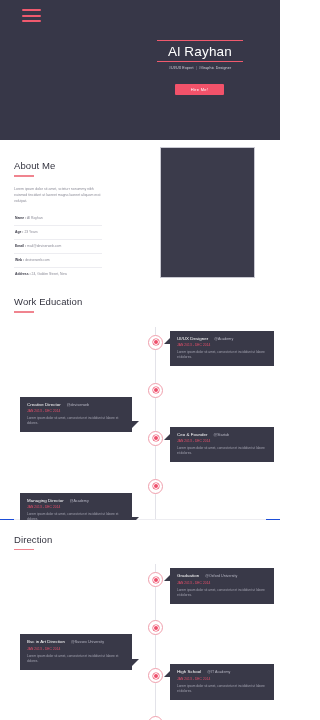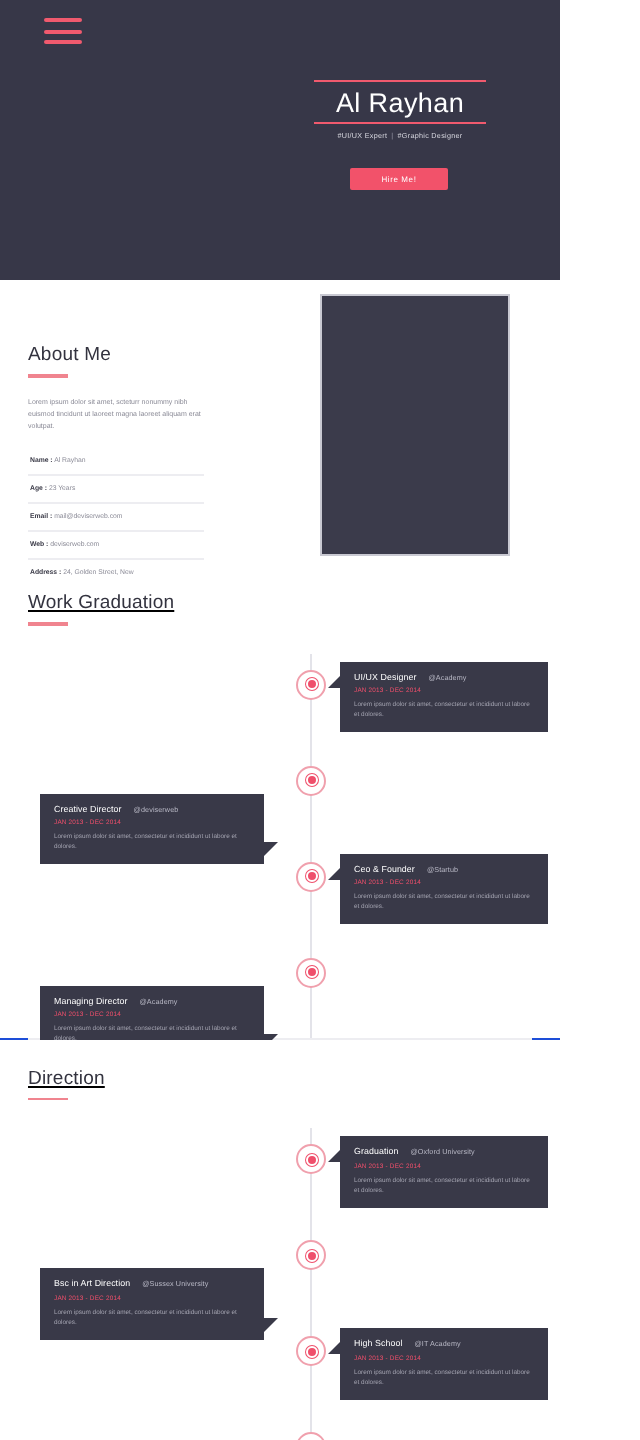--- a/index.html
+++ b/index.html
@@ -9,21 +9,20 @@
     overflow: hidden;
     background: #ffffff;
     font-family: "Liberation Sans", sans-serif;
   }
   .page {
     position: relative;
     width: 280px;
     height: 720px;
     background: #1d4ed8;
     overflow: hidden;
-    text-decoration: underline;
   }
 
   
   .hero {
     position: relative;
     height: 140px;
     background: #373748;
     overflow: hidden;
   }
   .hero-inner {
@@ -108,21 +107,21 @@
   }
   .sec-underline {
     width: 20px;
     height: 1.5px;
     background: #f0848f;
     margin-top: 4px;
   }
   .about-left {
     position: absolute;
     left: 14px;
-    top: 32px;
+    top: 20px;
     width: 92px;
   }
   .about-desc {
     font-size: 3.5px;
     line-height: 6px;
     color: #8b8b97;
     margin-top: 9px;
     width: 92px;
   }
   .info-table {
@@ -300,21 +299,21 @@
           <span class="info-val">24, Golden Street, New</span>
         </div>
       </div>
     </div>
 
     <div class="about-photo"></div>
   </section>
 
   <section class="tl-section">
     <div class="sec-head">
-      <h2 class="sec-title">Work Graduation</h2>
+      <h2 class="sec-title">Work Education</h2>
       <div class="sec-underline"></div>
     </div>
 
     <div class="tl-wrap">
       <div class="tl-line"></div>
 
       <div class="tl-item">
         <div class="tl-dot">
             <i></i>
           </div>

